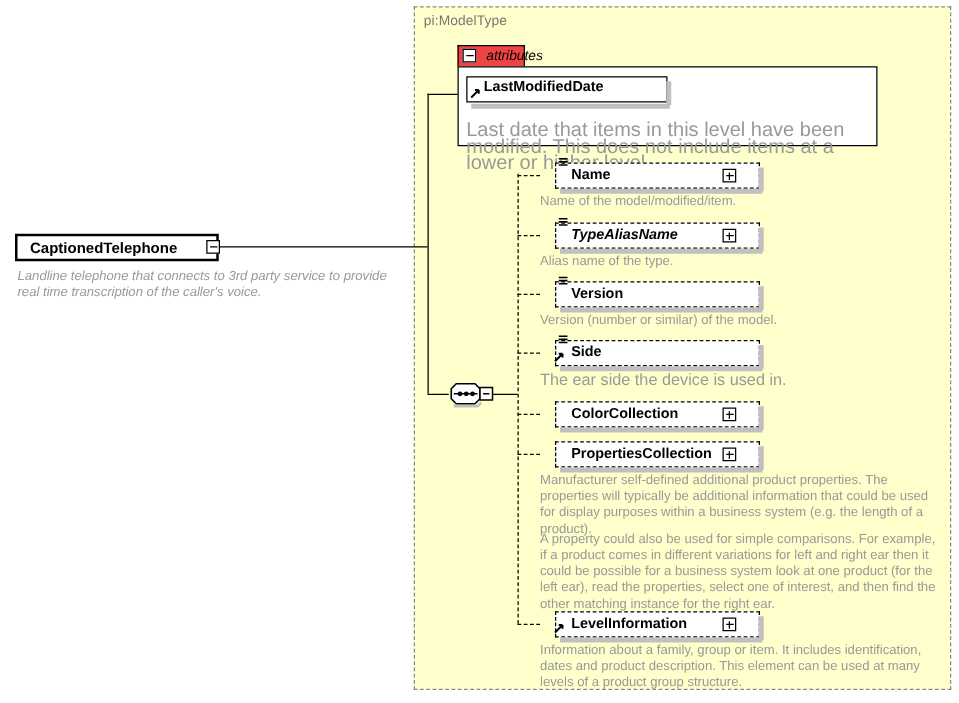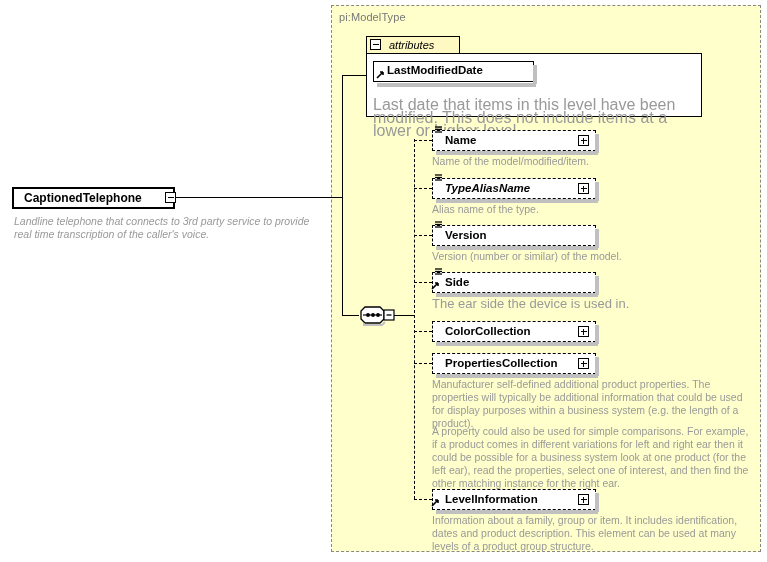--- a/index.html
+++ b/index.html
@@ -146,23 +146,23 @@
 
   
   #seq-out         { left: 393px;  top: 315px;  width: 21px; }
   #child-spine     { left: 414px;  top: 139px;  height: 360px; }
 
   
   #attr-tab {
     position: absolute;
     left: 366px;
     top: 36px;
-    width: 94px;
+    width: 54px;
     height: 18px;
-    background: #fef9c3;
+    background: #ef4444;
     border: 1px solid #000000;
     border-bottom: none;
     box-sizing: border-box;
   }
   #attr-tab-label {
     position: absolute;
     left: 22px;
     top: 2px;
     font-size: 11px;
     font-style: italic;
@@ -255,21 +255,21 @@
   }
   #seq-icon svg { display: block; }
 
   
   .child {
     position: absolute;
     left: 432px;
   }
   .child .box {
     position: absolute;
-    left: 0;
+    left: 12px;
     top: 0;
     height: 21px;
     background: #ffffff;
     border: 1px dashed #000000;
     box-sizing: border-box;
   }
   .child .box .shadow {
     position: absolute;
     left: 3px;
     top: 20px;

